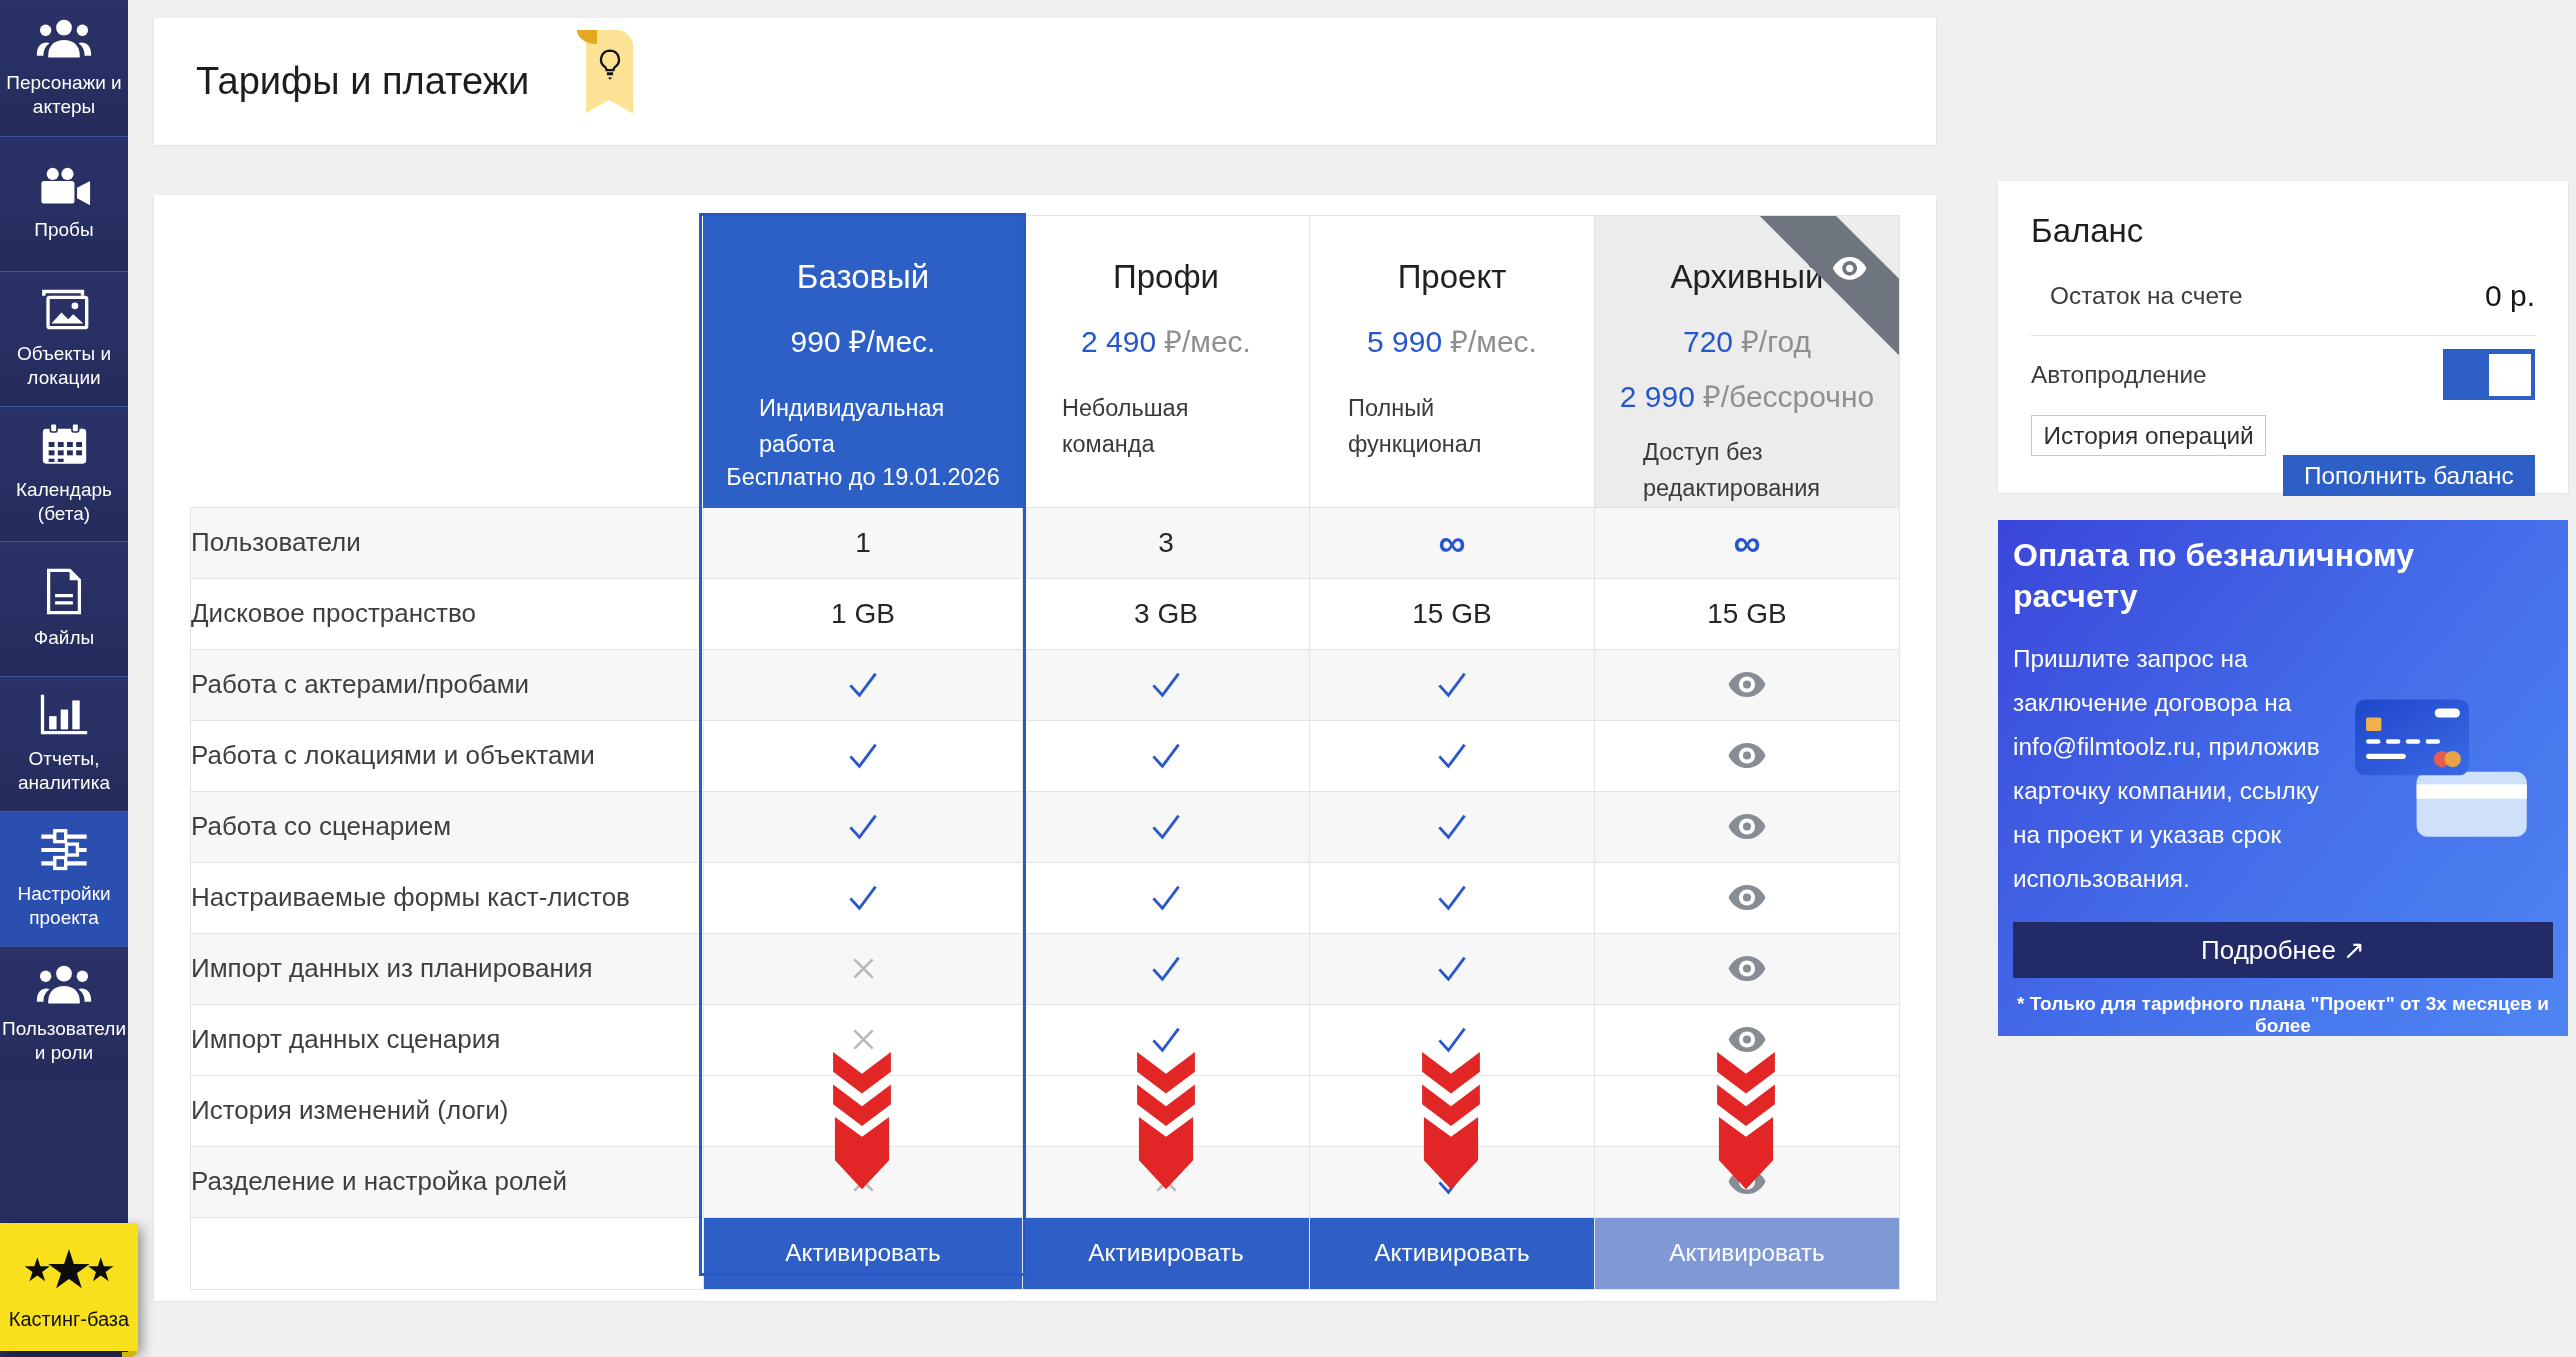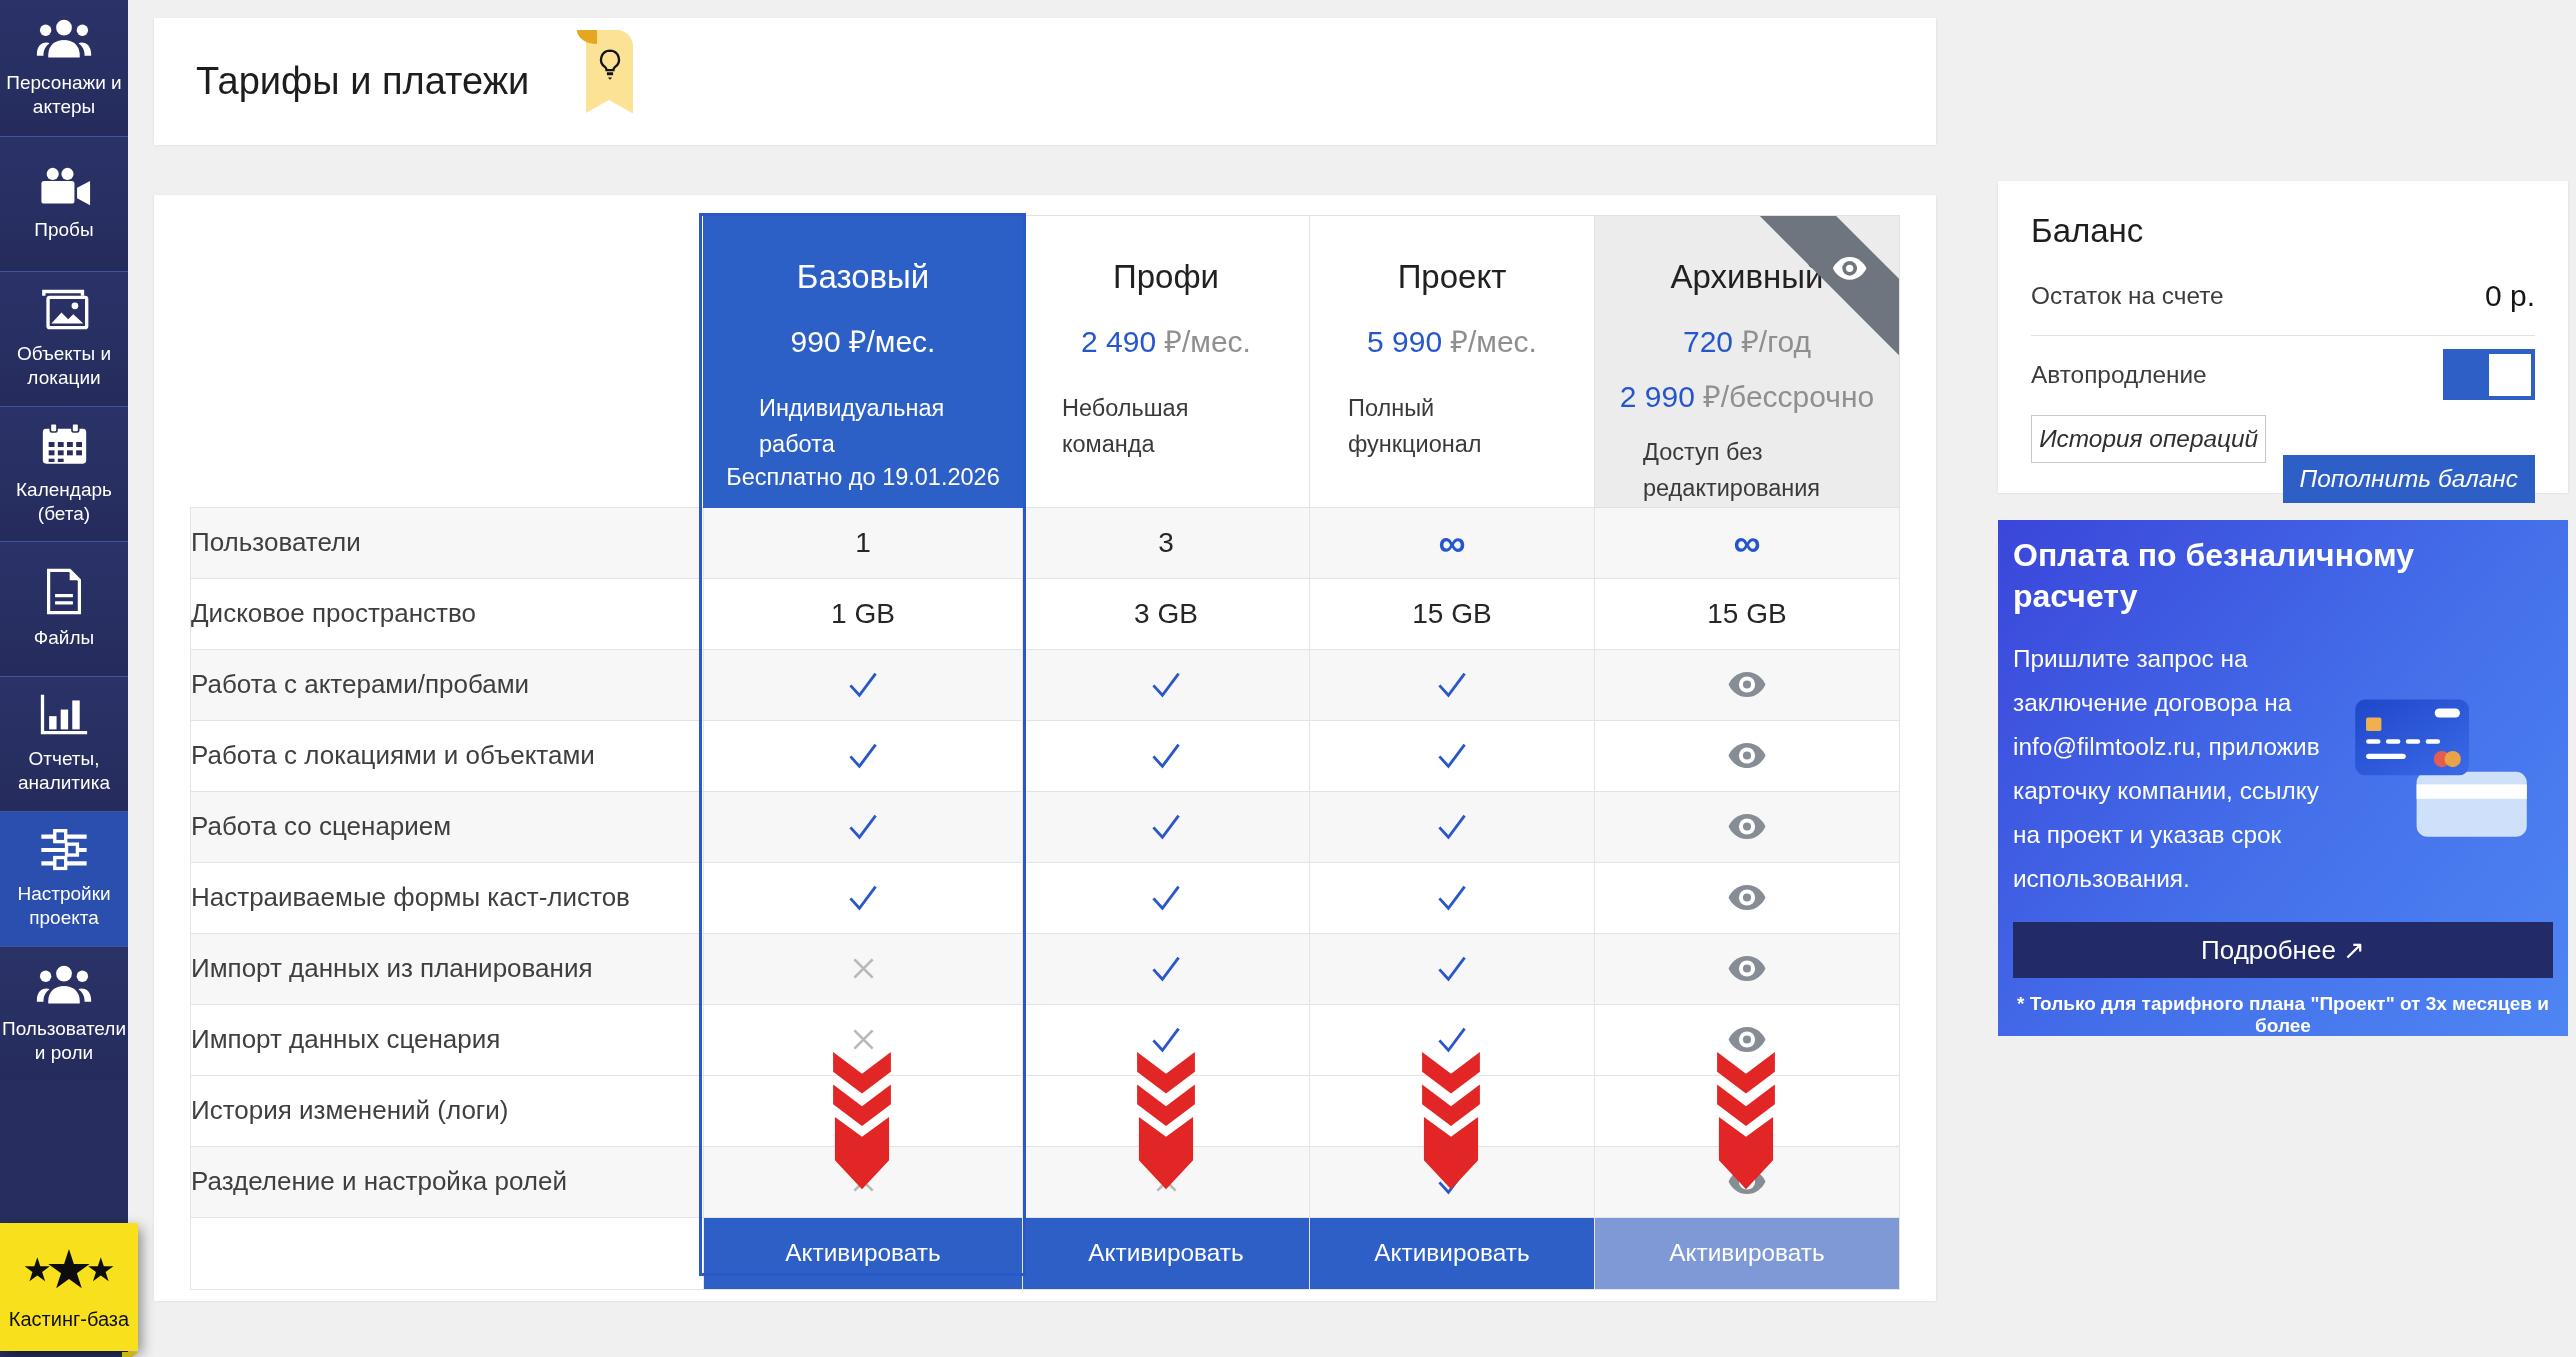--- a/index.html
+++ b/index.html
@@ -60,29 +60,29 @@
   .brow td{height:72px;border:0.9px solid #e4e4e4;background:#ffffff;}
   .activate{width:100%;height:100%;background:#2d5fc6;color:#ffffff;display:flex;align-items:center;justify-content:center;font-size:24.4px;cursor:pointer;}
   .activate.light{background:#7e99d6;}
   .sel-outline{position:absolute;left:509px;top:-1.8px;width:327px;height:1063px;border:3.6px solid #2a58c8;box-sizing:border-box;pointer-events:none;z-index:6;}
   .chev{position:absolute;width:60px;height:139px;z-index:7;pointer-events:none;}
 
   
   .balance-card{position:absolute;left:1998px;top:181px;width:570px;height:312px;background:#ffffff;box-shadow:0 0.9px 2.7px rgba(0,0,0,.10);box-sizing:border-box;padding:0 33px;}
   .balance-title{font-size:33px;font-weight:500;color:#1e1e1e;margin-top:31px;}
   .bal-row{display:flex;align-items:center;justify-content:space-between;}
-  .bal-row.remaining{margin-top:29px;}
+  .bal-row.remaining{margin-top:29px;margin-left:19px;}
   .bal-label{font-size:24.4px;color:#3c3c3c;}
   .bal-value{font-size:30px;color:#161616;}
   .bal-divider{height:0.9px;background:#e2e2e2;margin-top:22px;}
   .bal-row.autorenew{margin-top:12.7px;height:52px;}
   .toggle{position:relative;width:92px;height:51px;background:#2d5fc6;cursor:pointer;}
   .toggle .knob{position:absolute;right:4.5px;top:4.5px;width:42px;height:42px;background:#ffffff;}
   .bal-buttons{display:flex;gap:16.3px;margin-top:14.5px;}
-  .btn{height:48px;display:flex;align-items:center;justify-content:center;font-size:24.4px;cursor:pointer;box-sizing:border-box;font-style:italic;}
+  .btn{height:41px;display:flex;align-items:center;justify-content:center;font-size:24.4px;cursor:pointer;box-sizing:border-box;}
   .btn-outline{flex:0.92;background:#ffffff;border:1.8px solid #c9c9c9;color:#2f2f2f;}
   .btn-primary{flex:1;background:#2d5fc6;color:#ffffff;border:none;margin-top:40px;}
 
   
   .promo-card{position:absolute;left:1998px;top:520px;width:570px;height:516px;background:linear-gradient(130deg,#3a46da 0%,#4470ea 55%,#4f85f3 100%);color:#ffffff;box-sizing:border-box;padding:15px;}
   .promo-title{font-size:32px;font-weight:bold;line-height:1.28;max-width:434px;}
   .promo-body{display:flex;margin-top:20px;}
   .promo-text{width:315px;font-size:24.4px;line-height:1.8;}
   .promo-art{flex:1;display:flex;align-items:center;justify-content:center;}
   .promo-more{margin-top:22px;height:56px;background:#232a68;display:flex;align-items:center;justify-content:center;font-size:26px;color:#ffffff;cursor:pointer;}

